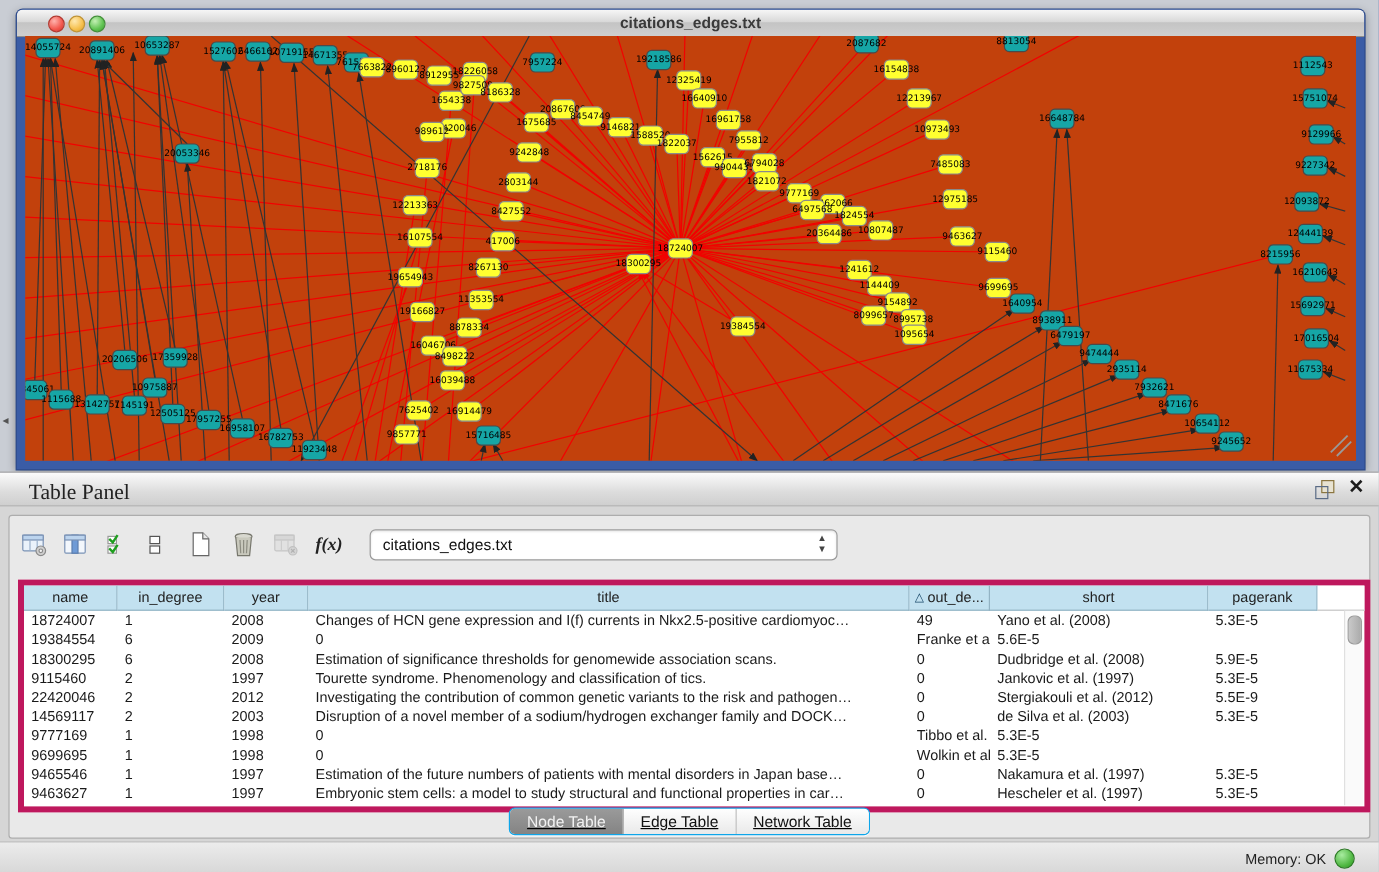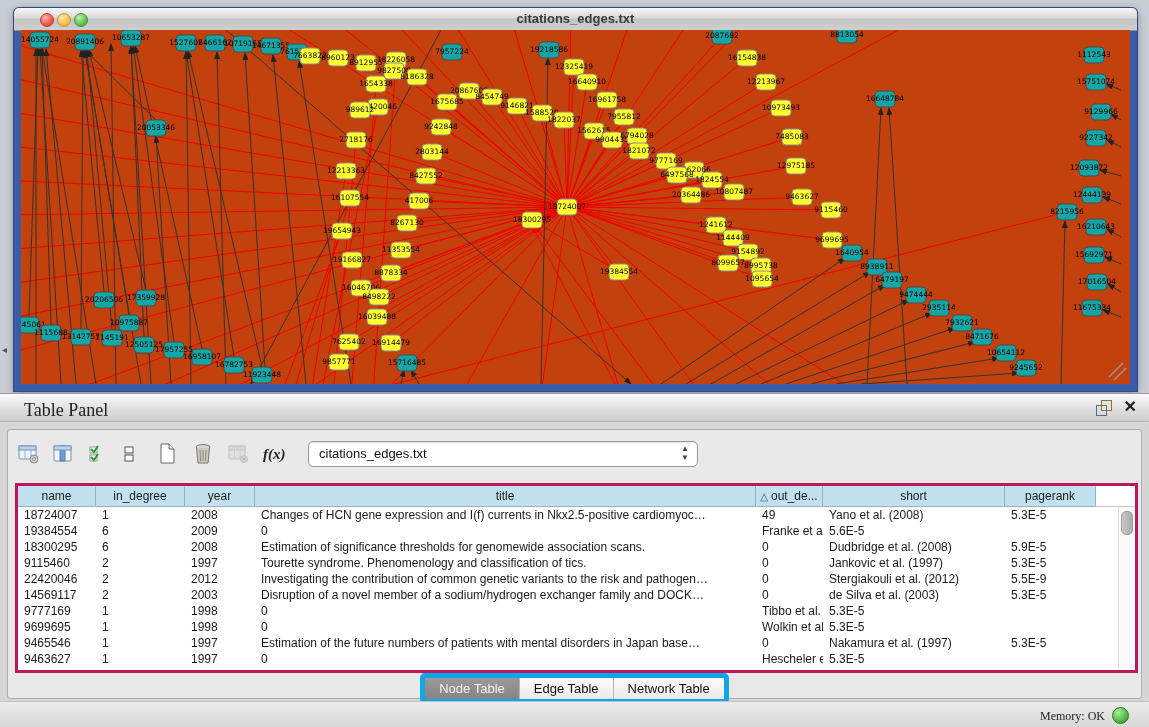--- a/index.html
+++ b/index.html
@@ -44,42 +44,42 @@
         background:#e9e9e9;border:1px solid #adadad;border-radius:3px;}
   .tp-toolbar{position:absolute;left:10px;top:9px;height:30px;display:flex;align-items:center;gap:9px;}
   .tbtn{width:26px;height:26px;display:flex;align-items:center;justify-content:flex-start;background:transparent;border:none;padding:0;}
   .tbtn svg{display:block;}
   .fx{font-family:"Liberation Serif",serif;font-style:italic;font-weight:bold;font-size:15px;color:#222;}
   .combo{position:relative;margin-left:10px;width:388px;height:24px;background:#fff;
         border:1px solid #9b9b9b;border-radius:5px;box-shadow:inset 0 1px 2px rgba(0,0,0,.12);}
   .combo-text{position:absolute;left:10px;top:4px;font-size:13px;color:#111;}
   .combo-arrows{position:absolute;right:8px;top:2px;font-size:8px;line-height:9px;color:#444;text-align:center;}
 
-  .tp-table{position:absolute;left:7px;top:53px;width:1117px;height:184px;background:#fff;border:3px solid #be185d;}
+  .tp-table{position:absolute;left:7px;top:53px;width:1117px;height:184px;background:#fff;border:5px solid #be185d;}
   .tgrid{display:grid;grid-template-columns:78px 89px 70px 501px 67px 182px 91px 1fr;}
   .thead .hc{height:20px;background:#c2e1f0;border-right:1px solid #93b3c4;border-bottom:1px solid #93b3c4;
         font-size:12px;color:#222;display:flex;align-items:center;justify-content:center;overflow:hidden;white-space:nowrap;}
   .thead .hc.filler{background:#fff;border-right:none;border-bottom:1px solid #c4c4c4;}
   .sortglyph{font-size:10px;color:#1a4a6a;margin-right:3px;}
   .trow .tc{height:16px;font-size:12px;color:#1a1a1a;line-height:16px;padding-left:6px;
         overflow:hidden;white-space:nowrap;}
   .vsb{position:absolute;top:21px;right:1px;bottom:1px;width:15px;background:#fafafa;border-left:1px solid #e0e0e0;}
   .vsb-thumb{position:absolute;left:2px;top:4px;width:10px;height:22px;border-radius:5px;
         background:linear-gradient(90deg,#c9c9c9,#ababab);border:1px solid #9e9e9e;}
 
   .tp-tabs{position:absolute;left:0;top:279px;width:100%;display:flex;justify-content:center;}
-  .tabgroup{display:flex;height:21px;border:5px solid #0ea5e9;border-radius:5px;overflow:hidden;
-        background:#fff;box-shadow:0 1px 0 rgba(255,255,255,.7);}
+  .tabgroup{display:flex;height:21px;border:1px solid #0ea5e9;border-radius:5px;overflow:hidden;
+        background:#fff;box-shadow:0 1px 0 rgba(255,255,255,.7);text-decoration:underline;}
   .tab{padding:0 14px;font-size:13px;line-height:21px;color:#111;
         background:linear-gradient(#fefefe,#e9e9e9);border-right:1px solid #b5b5b5;}
   .tab:last-child{border-right:none;}
   .tab.active{background:linear-gradient(#9a9a9a,#848484);color:#f2f2f2;}
 
   .tp-status{position:absolute;left:0;bottom:0;width:100%;height:26px;
-        background:linear-gradient(#ececec,#d7d7d7);border-top:1px solid #c2c2c2;font-family:Liberation Serif, serif;}
+        background:linear-gradient(#ececec,#d7d7d7);border-top:1px solid #c2c2c2;}
   .mem-label{position:absolute;right:44px;top:7px;font-size:12px;color:#222;}
   .mem-dot{position:absolute;right:20px;top:5px;width:15px;height:15px;border-radius:50%;
         background:radial-gradient(circle at 35% 30%,#a8eca0,#4db63f 65%,#2f8f26);border:1px solid #2d7a26;}
 </style>
 </head>
 <body>
 
 <div class="app">
 
   <span class="strip-arrow">◂</span>
@@ -875,20 +875,21 @@
               <div class="tc">Estimation of the future numbers of patients with mental disorders in Japan base…</div>
               <div class="tc">0</div>
               <div class="tc">Nakamura et al. (1997)</div>
               <div class="tc">5.3E-5</div>
               <div class="tc"></div>
             </div>
             <div class="tgrid trow">
               <div class="tc">9463627</div>
               <div class="tc">1</div>
               <div class="tc">1997</div>
+              <div class="tc">Embryonic stem cells: a model to study structural and functional properties in car…</div>
               <div class="tc">0</div>
               <div class="tc">Hescheler et al. (1997)</div>
               <div class="tc">5.3E-5</div>
               <div class="tc"></div>
             </div>
           </div>
         <div class="vsb">
           <div class="vsb-thumb"></div>
         </div>
       </div>

